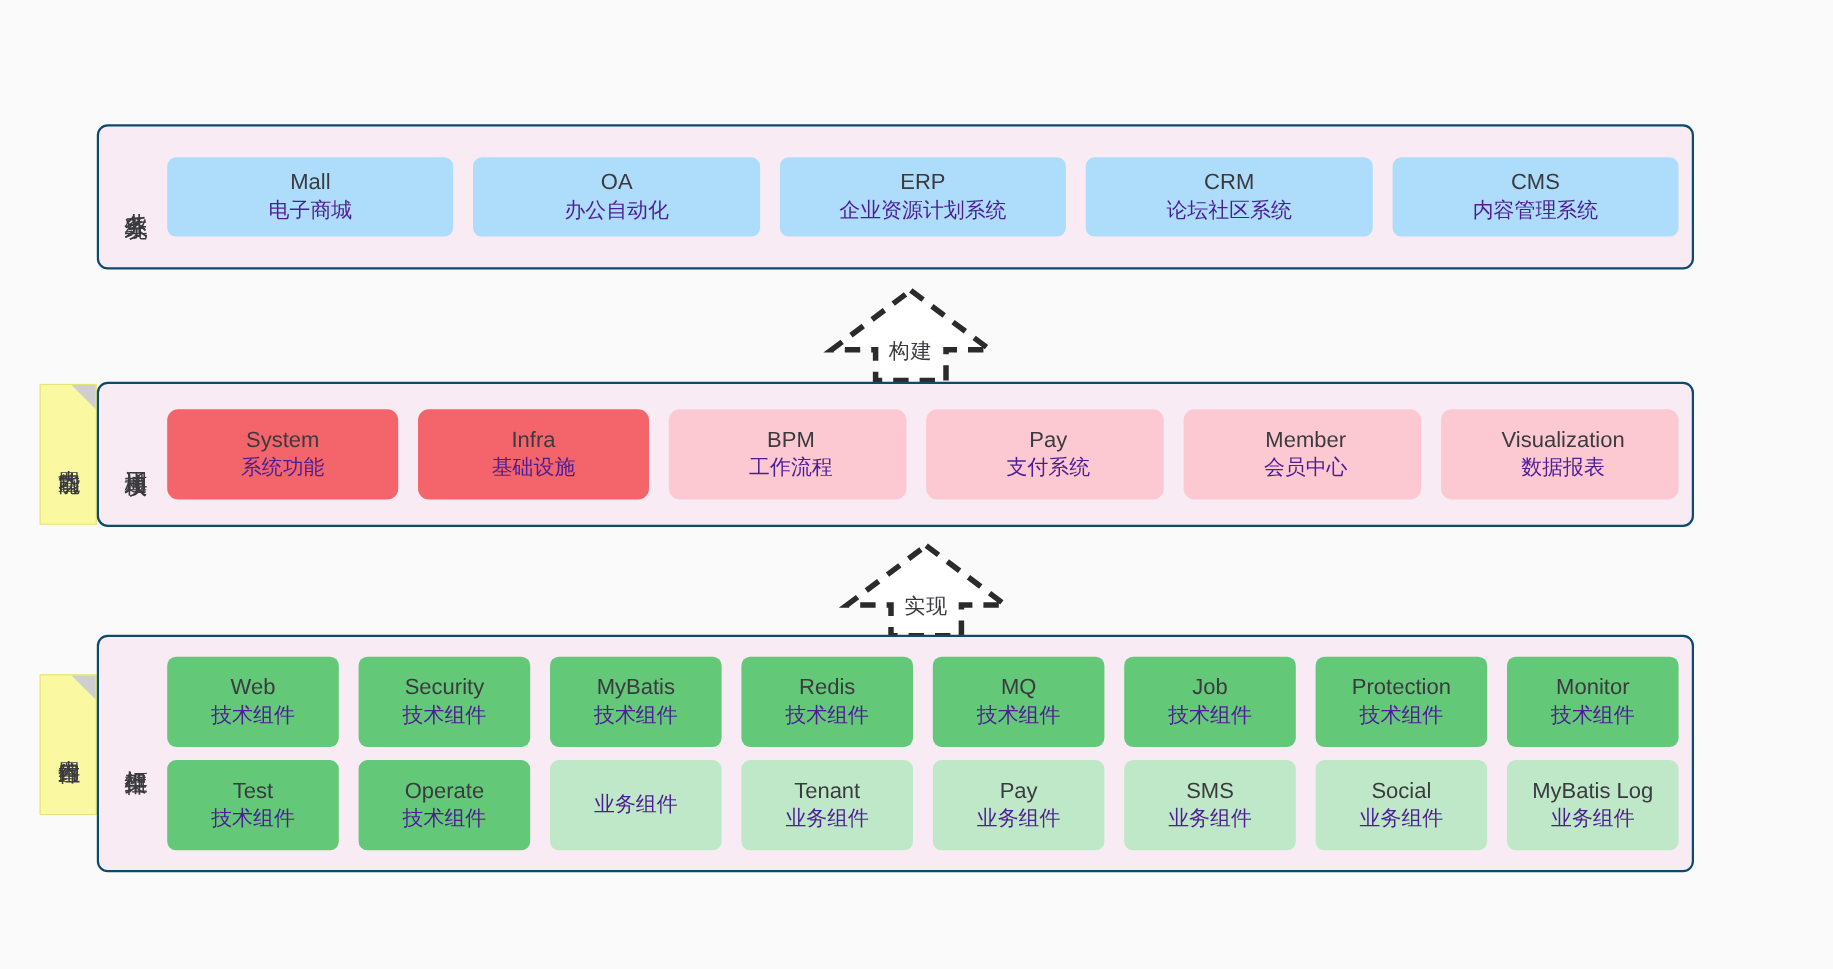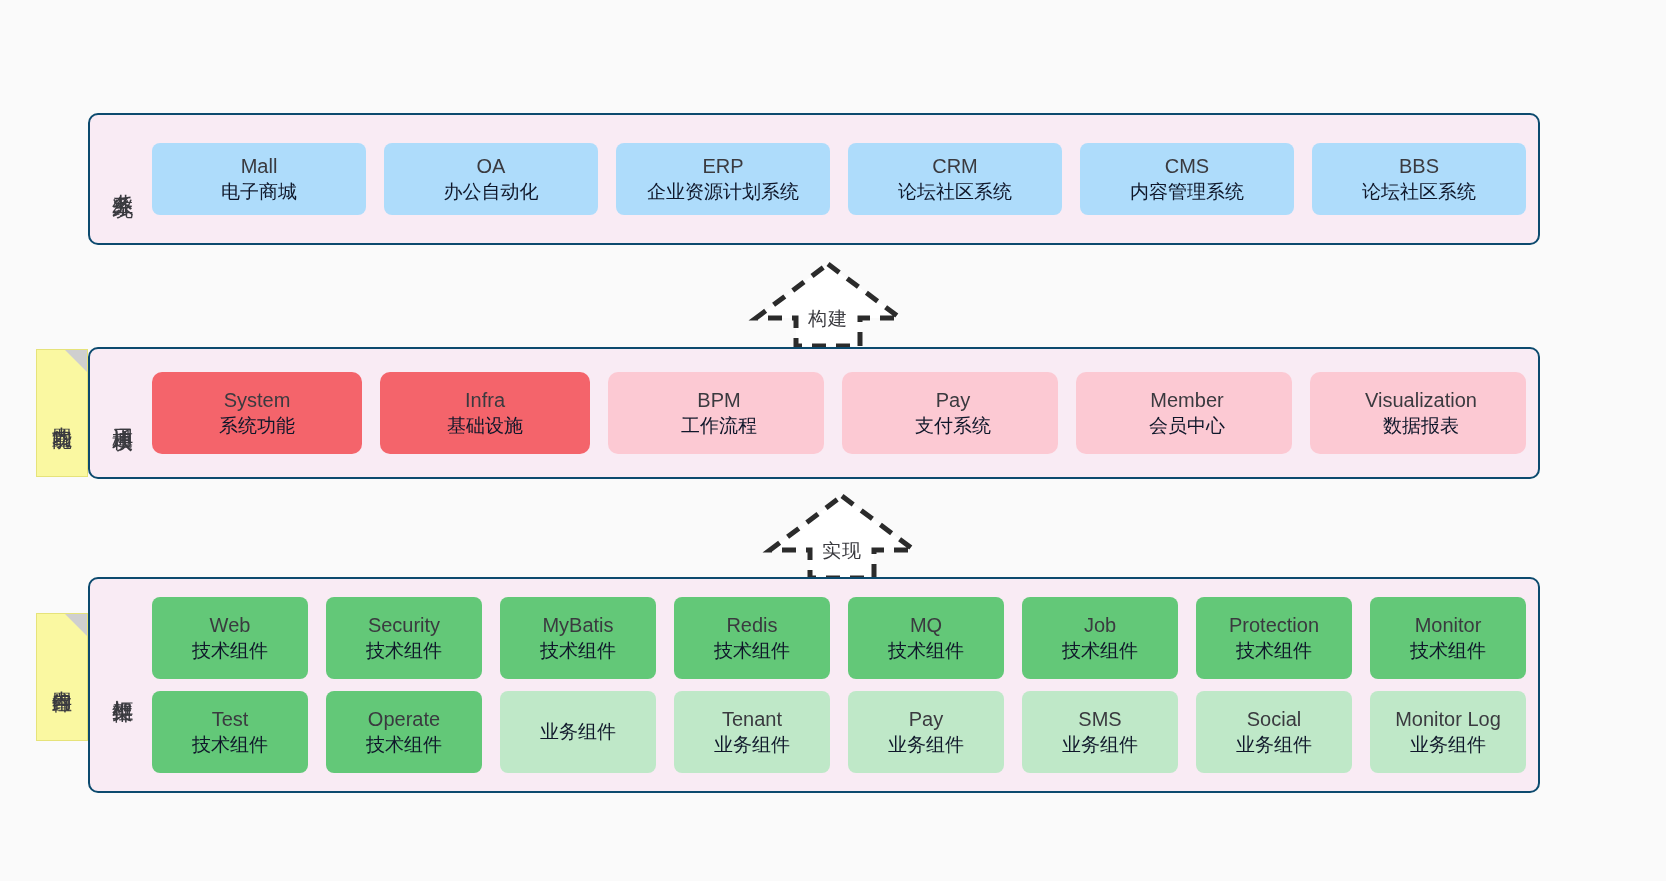--- a/index.html
+++ b/index.html
@@ -66,21 +66,21 @@
     padding: 4px 6px;
     box-sizing: border-box;
   }
   .cell .en {
     font-size: 20px;
     color: #3a3a3f;
     white-space: normal;
   }
   .cell .cn {
     font-size: 19px;
-    color: #0f172a;
+    color: #4c1d95;
   }
 
   
   .c-blue       { background: #aedcfb; }
   .c-red        { background: #f4646b; }
   .c-pink       { background: #fcc9d3; padding-left: 12px; }
   .c-green      { background: #63c878; }
   .c-lightgreen { background: #bfe8c8; }
 
   
@@ -160,24 +160,20 @@
         <span class="cn">企业资源计划系统</span>
       </div>
       <div class="cell c-blue">
         <span class="en">CRM</span>
         <span class="cn">论坛社区系统</span>
       </div>
       <div class="cell c-blue">
         <span class="en">CMS</span>
         <span class="cn">内容管理系统</span>
       </div>
-      <div class="cell c-blue">
-        <span class="en">BBS</span>
-        <span class="cn">论坛社区系统</span>
-      </div>
     </div>
   </div>
 </div>
 
 <div class="block-arrow" id="arrow-build">
   <svg viewBox="0 0 160 90">
     <path d="M80 6 L152 60 L112 60 L112 88 L48 88 L48 60 L8 60 Z" fill="#ffffff" stroke="#2b2b2b" stroke-width="5" stroke-dasharray="14 10" stroke-linejoin="miter"></path>
   </svg>
   <span class="arrow-label">构建</span>
 </div>
@@ -288,19 +284,19 @@
       </div>
       <div class="cell c-lightgreen">
         <span class="en">SMS</span>
         <span class="cn">业务组件</span>
       </div>
       <div class="cell c-lightgreen">
         <span class="en">Social</span>
         <span class="cn">业务组件</span>
       </div>
       <div class="cell c-lightgreen">
-        <span class="en">Monitor Log</span>
+        <span class="en">MyBatis Log</span>
         <span class="cn">业务组件</span>
       </div>
     </div>
 
   </div>
 </div>
 
 </body></html>

